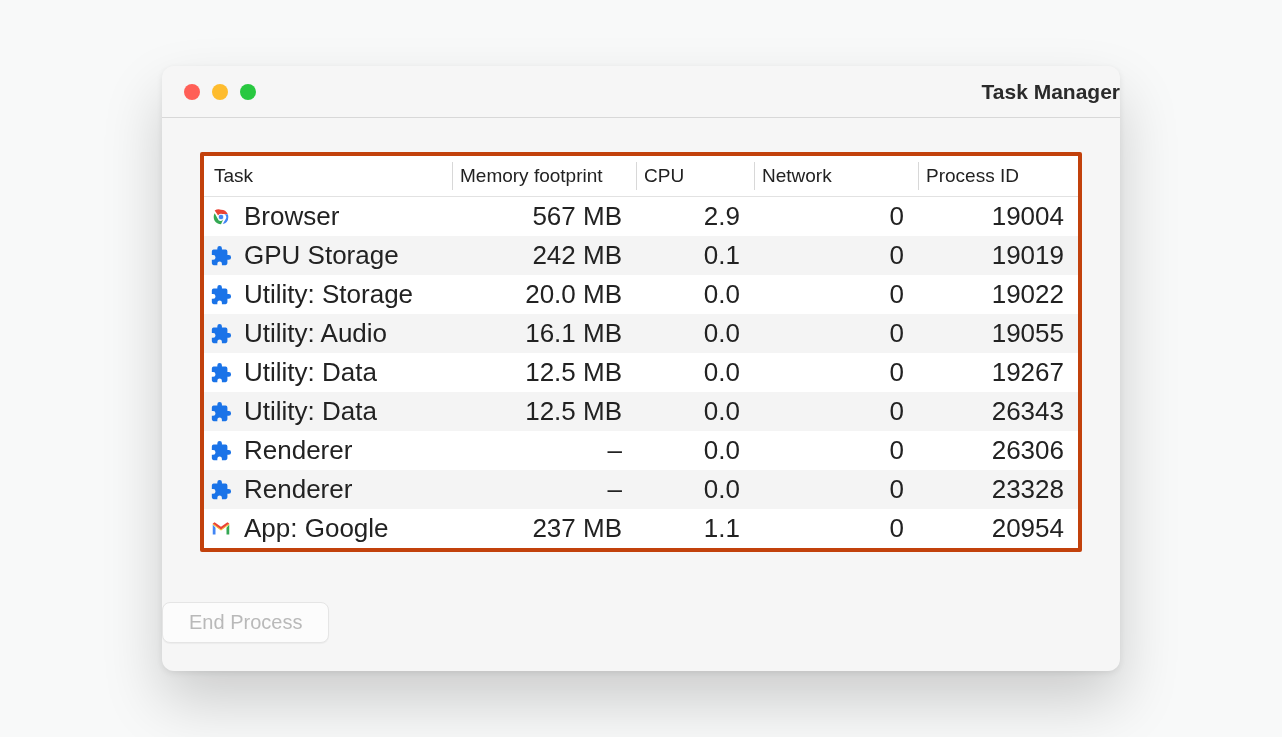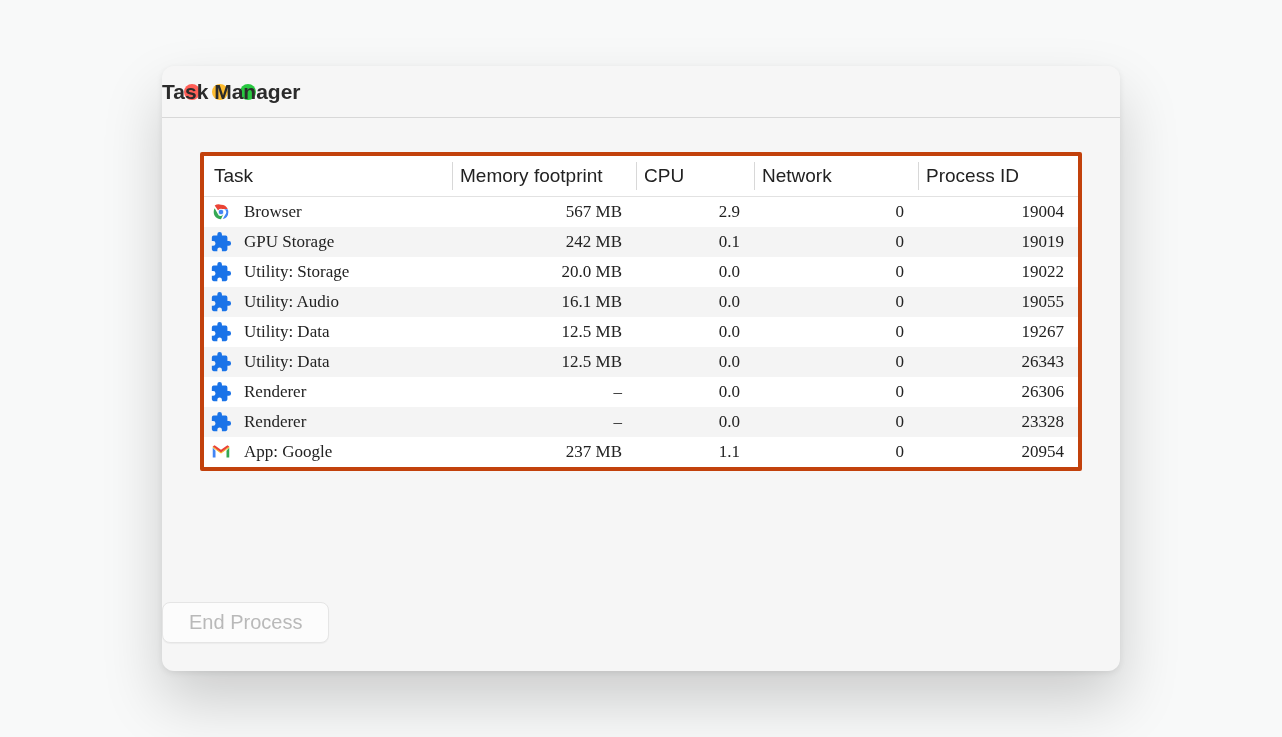--- a/index.html
+++ b/index.html
@@ -22,21 +22,21 @@
   position: relative;
   border-bottom: 1px solid #d8d8d8;
 }
 .lights { display: flex; gap: 12px; padding-left: 22px; }
 .light { width: 16px; height: 16px; border-radius: 50%; }
 .light.red { background: #ff5f57; }
 .light.yellow { background: #febc2e; }
 .light.green { background: #28c840; }
 .title {
   position: absolute; left: 0; right: 0;
-  text-align: left; font-size: 21px; font-weight: 700; color: #2b2b2b;
+  text-align: right; font-size: 21px; font-weight: 700; color: #2b2b2b;
   pointer-events: none;
 }
 .content { flex: 1; padding: 34px 38px 0 38px; display: flex; flex-direction: column; }
 .table-wrap {
   background: #fff;
   border: 4px solid #c2410c;
   border-radius: 2px;
 }
 table { width: 100%; border-collapse: collapse; table-layout: fixed; }
 th {
@@ -47,22 +47,22 @@
   white-space: nowrap; overflow: hidden; text-overflow: ellipsis;
 }
 th.task-h { text-align: left; padding-left: 10px; }
 th + th::before {
   content: ""; position: absolute; left: 0; top: 6px; bottom: 6px;
   width: 1px; background: #d8d8d8;
 }
 tbody tr:nth-child(odd) { background: #fff; }
 tbody tr:nth-child(even) { background: #f4f4f4; }
 td {
-  font-size: 17px; color: #222; padding: 4px 14px 4px 8px;
-  text-align: right; white-space: nowrap; overflow: hidden; font-family: Liberation Serif, serif;
+  font-size: 26px; color: #222; padding: 4px 14px 4px 8px;
+  text-align: right; white-space: nowrap; overflow: hidden;
 }
 td.task-c { text-align: left; padding-left: 6px; }
 .task-inner { display: flex; align-items: center; gap: 12px; }
 .ico { width: 22px; height: 22px; display: flex; align-items: center; justify-content: center; flex-shrink: 0; }
 .ico svg { width: 22px; height: 22px; }
 .footer { display: flex; justify-content: flex-start; padding: 24px 36px 28px 0; }
 .end-btn {
   font-size: 20px; color: #b9b9b9;
   background: #fcfcfc;
   border: 1px solid #e5e5e5;

